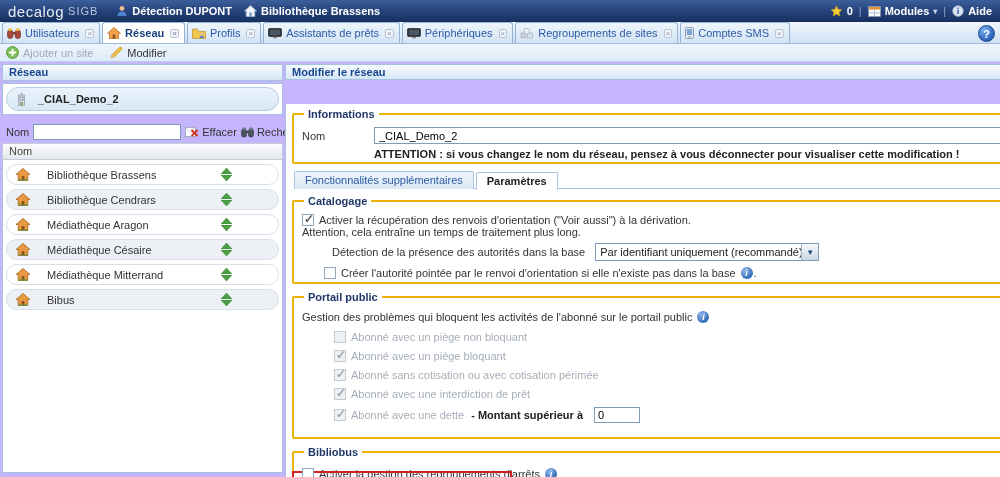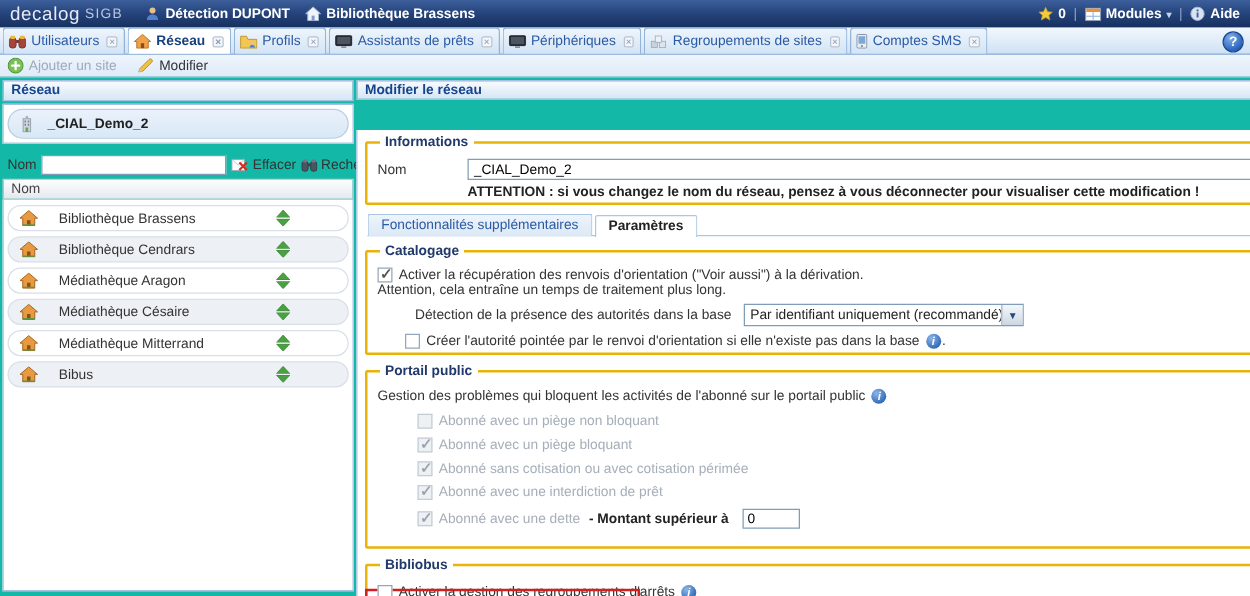--- a/index.html
+++ b/index.html
@@ -1,18 +1,18 @@
 <!DOCTYPE html>
 <html><head>
 <meta charset="utf-8">
 <style>
   * { margin:0; padding:0; box-sizing:border-box; }
   html,body { width:1000px; height:477px; }
   body { font-family:"Liberation Sans", sans-serif; font-size:11px; color:#333; background:#d9e7f5; overflow:hidden; }
-  #app { position:relative; width:1000px; height:477px; background:#14b8a6; }
+  #app { position:relative; width:1000px; height:477px; background:#c4b5fd; }
 
   
   .topbar { position:absolute; left:0; top:0; width:1000px; height:22px;
     background:linear-gradient(#3c5f9b 0%, #27457e 45%, #16305e 100%);
     display:flex; align-items:center; padding:0 8px; color:#fff; }
   .logo { font-size:15px; color:#e6eaf2; letter-spacing:0.5px; font-weight:normal; }
   .logo-suffix { font-size:11px; color:#bac6dc; margin-left:4px; margin-right:18px; letter-spacing:1px; }
   .tb-item { display:flex; align-items:center; gap:4px; font-weight:bold; font-size:11px; margin-right:12px; white-space:nowrap; }
   .tb-right { margin-left:auto; display:flex; align-items:center; gap:6px; font-weight:bold; }
   .tb-sep { color:#8fa3c6; font-weight:normal; }

